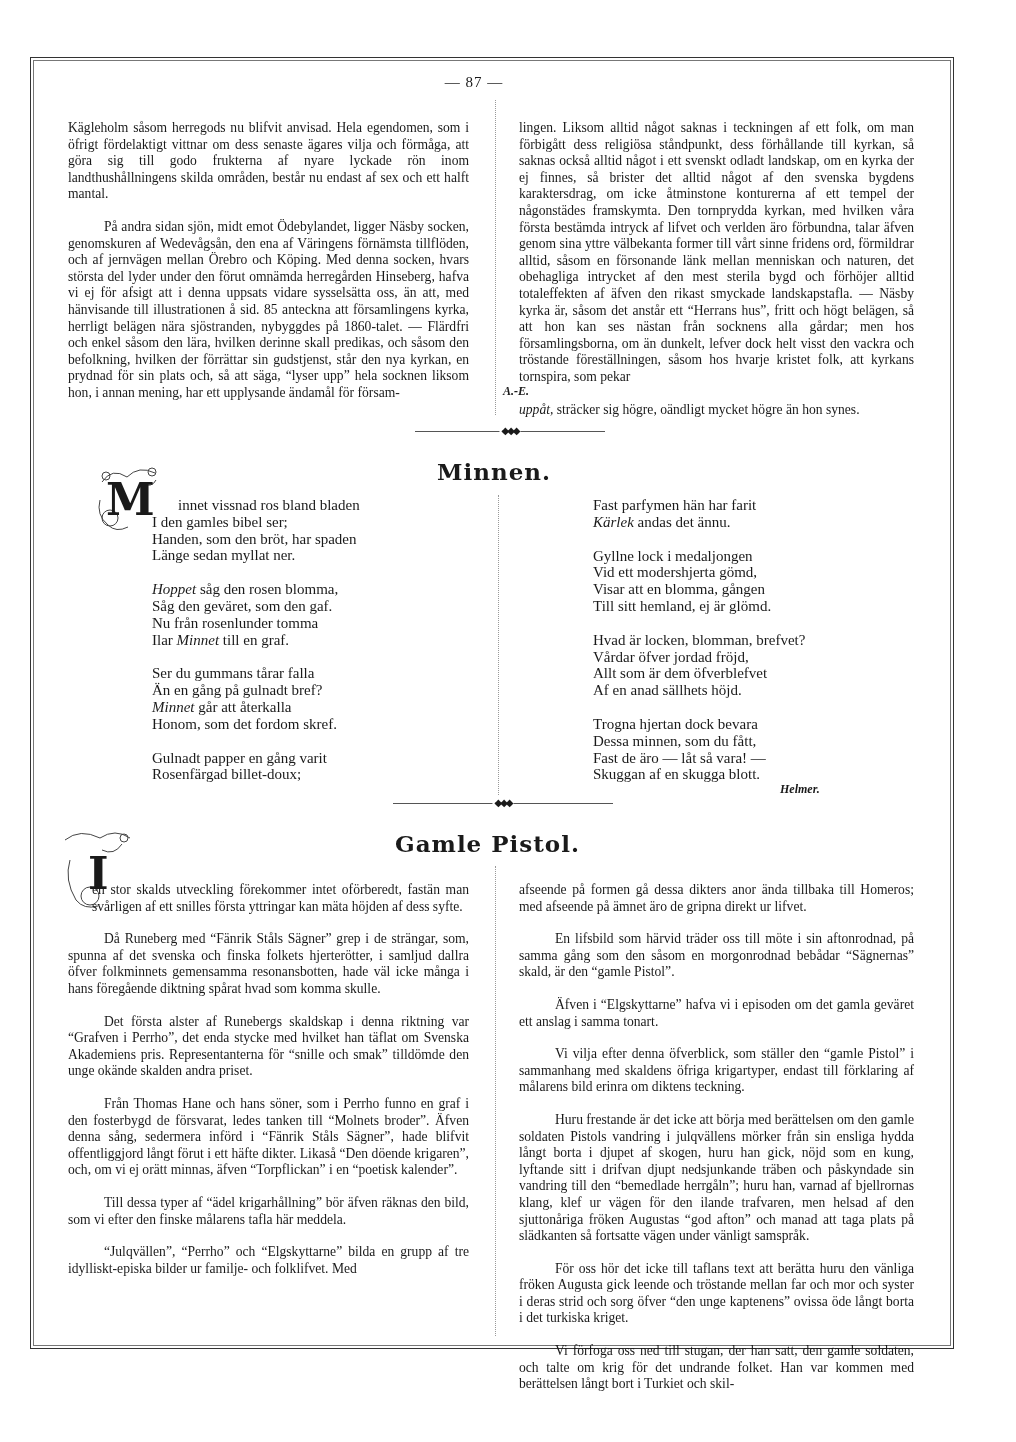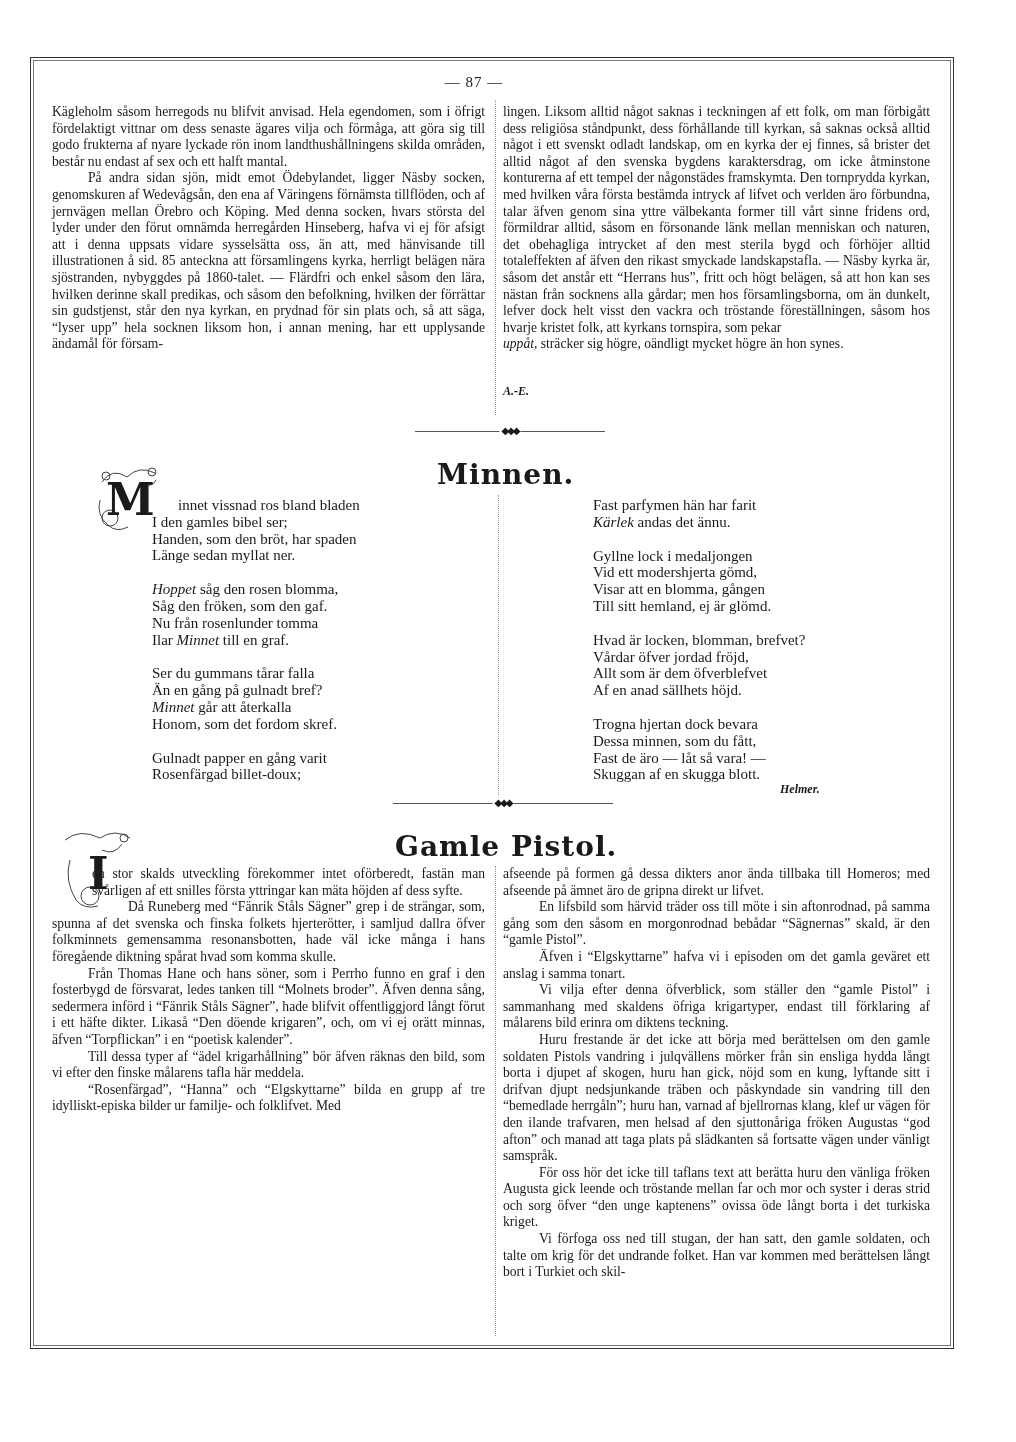--- a/index.html
+++ b/index.html
@@ -5,29 +5,29 @@
   html,body{margin:0;padding:0;background:#fff;}
   body{width:1016px;height:1442px;position:relative;overflow:hidden;
        font-family:"Liberation Serif","DejaVu Serif",serif;color:#1a1a1a;}
   .frame{position:absolute;left:30px;top:57px;width:922px;height:1290px;
          border:1px solid #333;}
   .frame-inner{position:absolute;left:33px;top:60px;width:916px;height:1284px;
          border:1px solid #777;}
   .pageno{position:absolute;left:0;top:74px;width:948px;text-align:center;
           font-size:15px;letter-spacing:1px;}
   .col{position:absolute;font-size:13.6px;line-height:16.6px;text-align:justify;}
-  .col p{margin:0;text-indent:0;}
+  .col p{margin:16px;text-indent:0;}
   .col p.ind{text-indent:36px;}
   .vrule{position:absolute;width:0;border-left:1px dotted #999;}
   .sig{text-align:left;font-style:italic;font-weight:bold;font-size:12px;margin-right:60px;}
   .orn{position:absolute;height:10px;}
   .orn .line{position:absolute;top:5px;left:0;right:0;border-top:1px solid #555;}
   .orn .dia{position:absolute;top:0;left:50%;transform:translateX(-50%);
             font-size:10px;line-height:10px;letter-spacing:-2px;background:#fff;padding:0 2px;}
-  .title{position:absolute;font-weight:bold;font-size:28px;letter-spacing:1px;
+  .title{position:absolute;font-weight:bold;font-size:23px;letter-spacing:1px;
          font-family:"DejaVu Serif",serif;}
   .poem{position:absolute;font-size:15px;line-height:16.8px;}
   .poem .stanza{margin-bottom:17px;}
   .poem .ln{white-space:nowrap;}
   .dropcap{position:absolute;width:80px;height:78px;}
   .dropcap .ltr{position:absolute;font-family:"DejaVu Serif",serif;font-weight:bold;}
   em{font-style:italic;}
 </style>
 </head>
 <body>
@@ -69,21 +69,21 @@
 </div>
 <div class="poem" id="poem-left" style="left:152px;top:497px;">
     <div class="stanza">
       <div class="ln" style="margin-left: 26px;">innet vissnad ros bland bladen</div>
       <div class="ln">I den gamles bibel ser;</div>
       <div class="ln">Handen, som den bröt, har spaden</div>
       <div class="ln">Länge sedan myllat ner.</div>
     </div>
     <div class="stanza">
       <div class="ln"><em>Hoppet</em> såg den rosen blomma,</div>
-      <div class="ln">Såg den fröken, som den gaf.</div>
+      <div class="ln">Såg den geväret, som den gaf.</div>
       <div class="ln">Nu från rosenlunder tomma</div>
       <div class="ln">Ilar <em>Minnet</em> till en graf.</div>
     </div>
     <div class="stanza">
       <div class="ln">Ser du gummans tårar falla</div>
       <div class="ln">Än en gång på gulnadt bref?</div>
       <div class="ln"><em>Minnet</em> går att återkalla</div>
       <div class="ln">Honom, som det fordom skref.</div>
     </div>
     <div class="stanza">
@@ -132,23 +132,24 @@
       <circle cx="30" cy="66" r="9"></circle>
       <circle cx="64" cy="8" r="4"></circle>
       <path d="M42 20 q12 6 20 -6"></path>
     </g>
   </svg>
   <span class="ltr" style="left:28px;top:18px;font-size:44px;">I</span>
 </div>
 <div class="col" id="a2-left" style="left:52px;top:866px;width:433px;">
     <p style="text-indent: 0px; margin-left: 0px;"><span style="float: left; width: 40px; height: 48px;"></span>en stor skalds utveckling förekommer intet oförberedt, fastän man svårligen af ett snilles första yttringar kan mäta höjden af dess syfte.</p>
     <p class="ind">Då Runeberg med “Fänrik Ståls Sägner” grep i de strängar, som, spunna af det svenska och finska folkets hjerterötter, i samljud dallra öfver folkminnets gemensamma resonansbotten, hade väl icke många i hans föregående diktning spårat hvad som komma skulle.</p>
+    <p class="ind">Det första alster af Runebergs skaldskap i denna riktning var “Grafven i Perrho”, det enda stycke med hvilket han täflat om Svenska Akademiens pris. Representanterna för “snille och smak” tilldömde den unge okände skalden andra priset.</p>
     <p class="ind">Från Thomas Hane och hans söner, som i Perrho funno en graf i den fosterbygd de försvarat, ledes tanken till “Molnets broder”. Äfven denna sång, sedermera införd i “Fänrik Ståls Sägner”, hade blifvit offentliggjord långt förut i ett häfte dikter. Likaså “Den döende krigaren”, och, om vi ej orätt minnas, äfven “Torpflickan” i en “poetisk kalender”.</p>
     <p class="ind">Till dessa typer af “ädel krigarhållning” bör äfven räknas den bild, som vi efter den finske målarens tafla här meddela.</p>
-    <p class="ind">“Rosenfärgad”, “Hanna” och “Elgskyttarne” bilda en grupp af tre idylliskt-episka bilder ur familje- och folklifvet. Med</p>
+    <p class="ind">“Julqvällen”, “Perrho” och “Elgskyttarne” bilda en grupp af tre idylliskt-episka bilder ur familje- och folklifvet. Med</p>
   </div>
 <div class="vrule" style="left:495px;top:866px;height:470px;"></div>
 <div class="col" id="a2-right" style="left:503px;top:866px;width:427px;">
     <p>afseende på formen gå dessa dikters anor ända tillbaka till Homeros; med afseende på ämnet äro de gripna direkt ur lifvet.</p>
     <p class="ind">En lifsbild som härvid träder oss till möte i sin aftonrodnad, på samma gång som den såsom en morgonrodnad bebådar “Sägnernas” skald, är den “gamle Pistol”.</p>
     <p class="ind">Äfven i “Elgskyttarne” hafva vi i episoden om det gamla geväret ett anslag i samma tonart.</p>
     <p class="ind">Vi vilja efter denna öfverblick, som ställer den “gamle Pistol” i sammanhang med skaldens öfriga krigartyper, endast till förklaring af målarens bild erinra om diktens teckning.</p>
     <p class="ind">Huru frestande är det icke att börja med berättelsen om den gamle soldaten Pistols vandring i julqvällens mörker från sin ensliga hydda långt borta i djupet af skogen, huru han gick, nöjd som en kung, lyftande sitt i drifvan djupt nedsjunkande träben och påskyndade sin vandring till den “bemedlade herrgåln”; huru han, varnad af bjellrornas klang, klef ur vägen för den ilande trafvaren, men helsad af den sjuttonåriga fröken Augustas “god afton” och manad att taga plats på slädkanten så fortsatte vägen under vänligt samspråk.</p>
     <p class="ind">För oss hör det icke till taflans text att berätta huru den vänliga fröken Augusta gick leende och tröstande mellan far och mor och syster i deras strid och sorg öfver “den unge kaptenens” ovissa öde långt borta i det turkiska kriget.</p>
     <p class="ind">Vi förfoga oss ned till stugan, der han satt, den gamle soldaten, och talte om krig för det undrande folket. Han var kommen med berättelsen långt bort i Turkiet och skil-</p>

